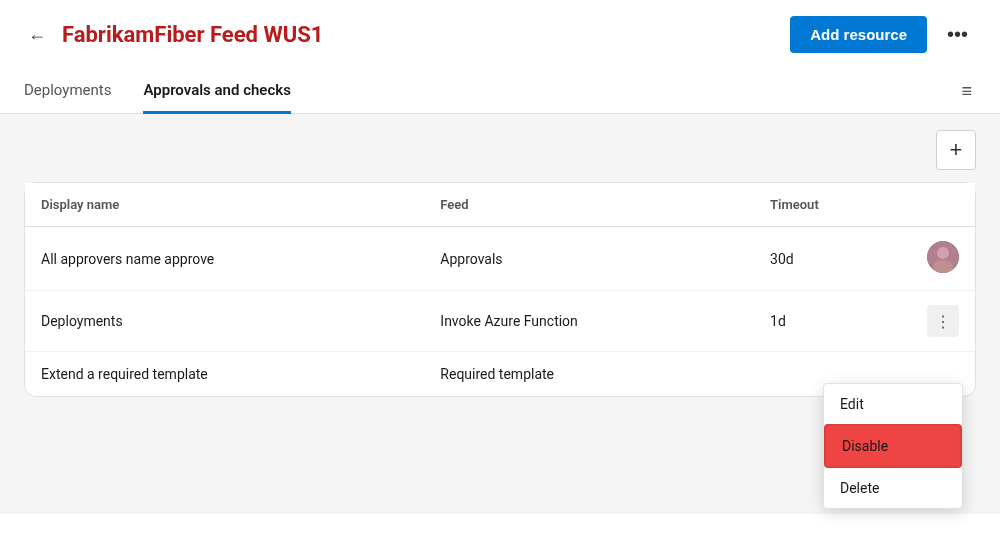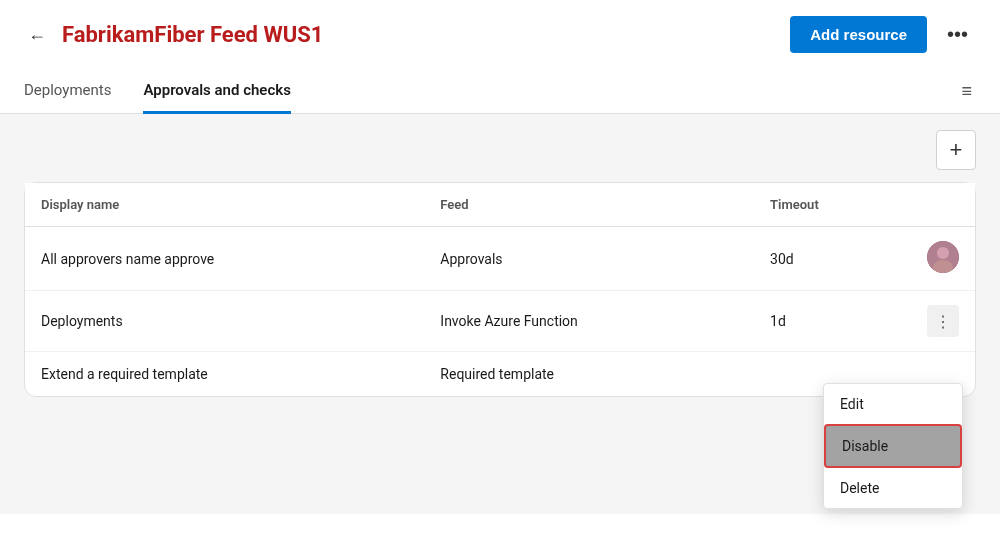--- a/index.html
+++ b/index.html
@@ -229,21 +229,21 @@
       font-size: 14px;
       cursor: pointer;
       color: #1a1a1a;
       display: flex;
       align-items: center;
     }
 
     .context-menu-item.highlighted {
       border: 2px solid #d94040;
       border-radius: 4px;
-      background: #a3a3a3;
+      background: #ef4444;
     }
   </style>
 </head>
 <body>
 
 <div class="page">
 
   <div class="header">
     <button class="back-btn">
       <span>←</span>

